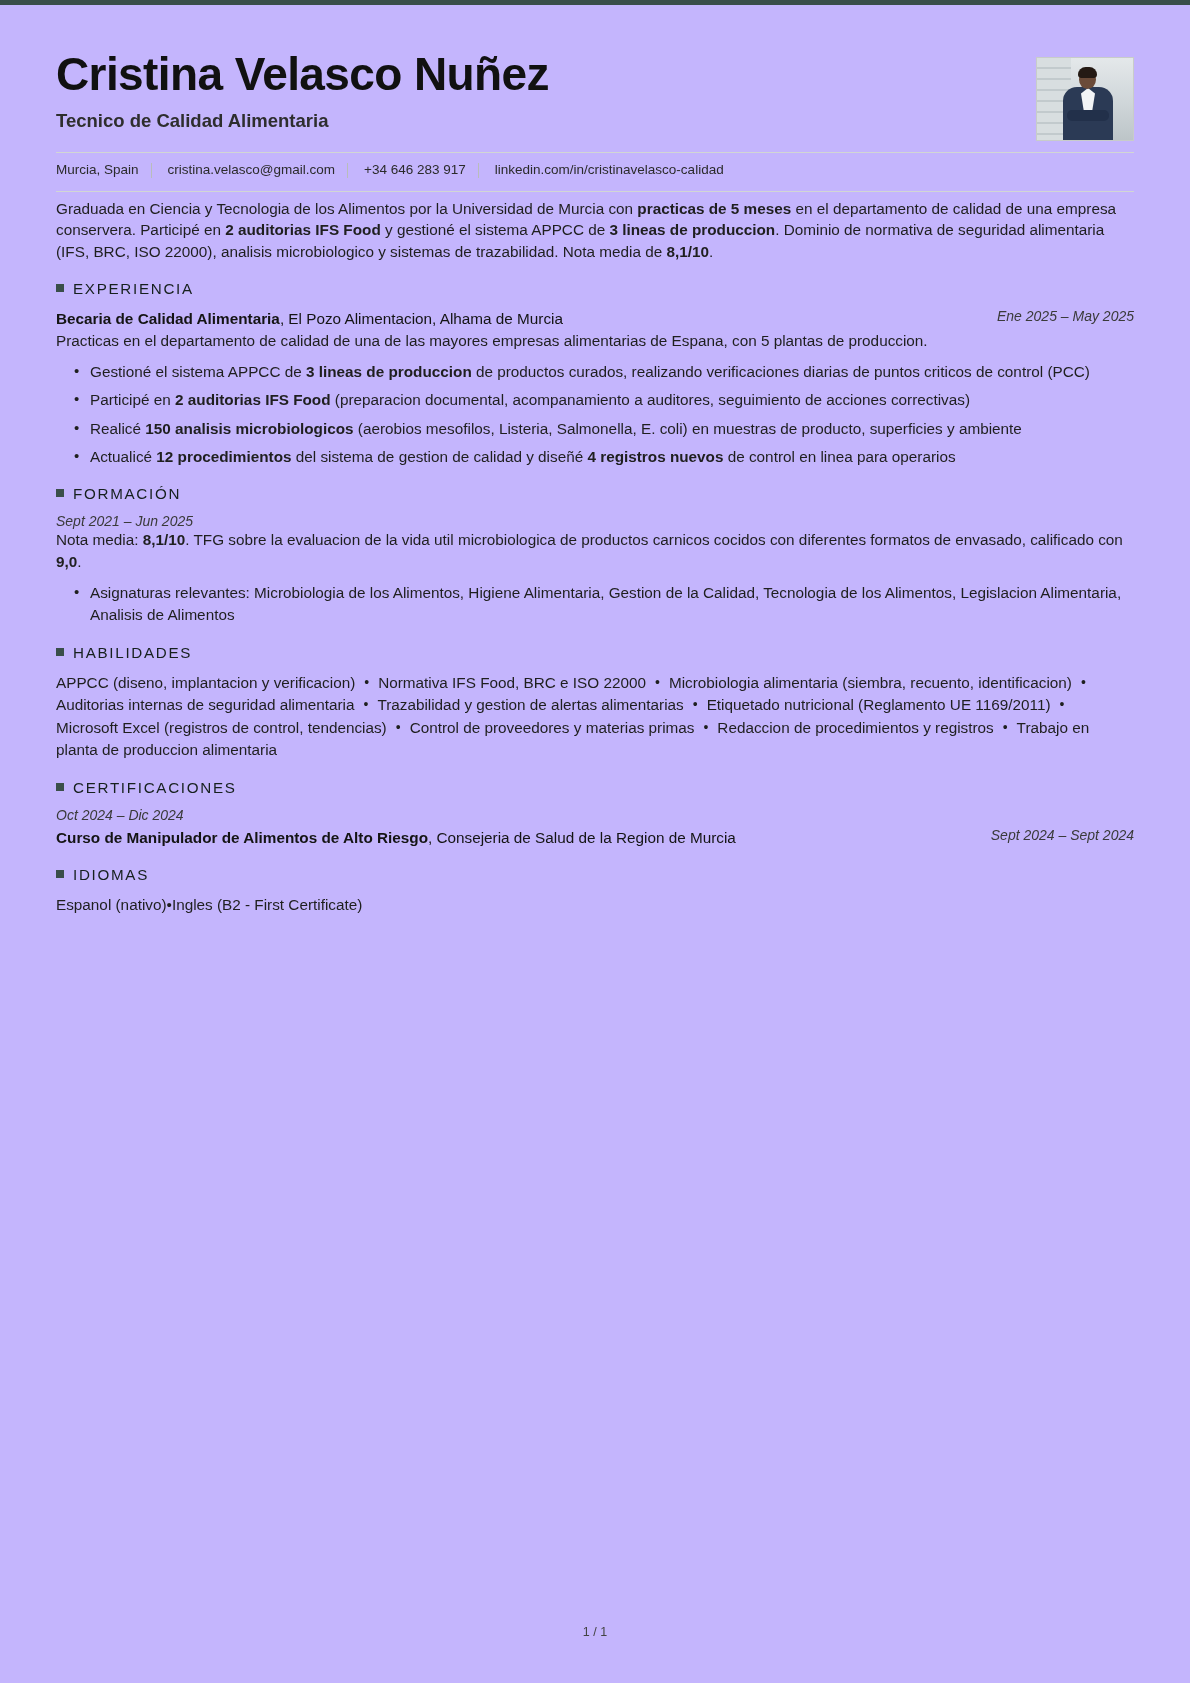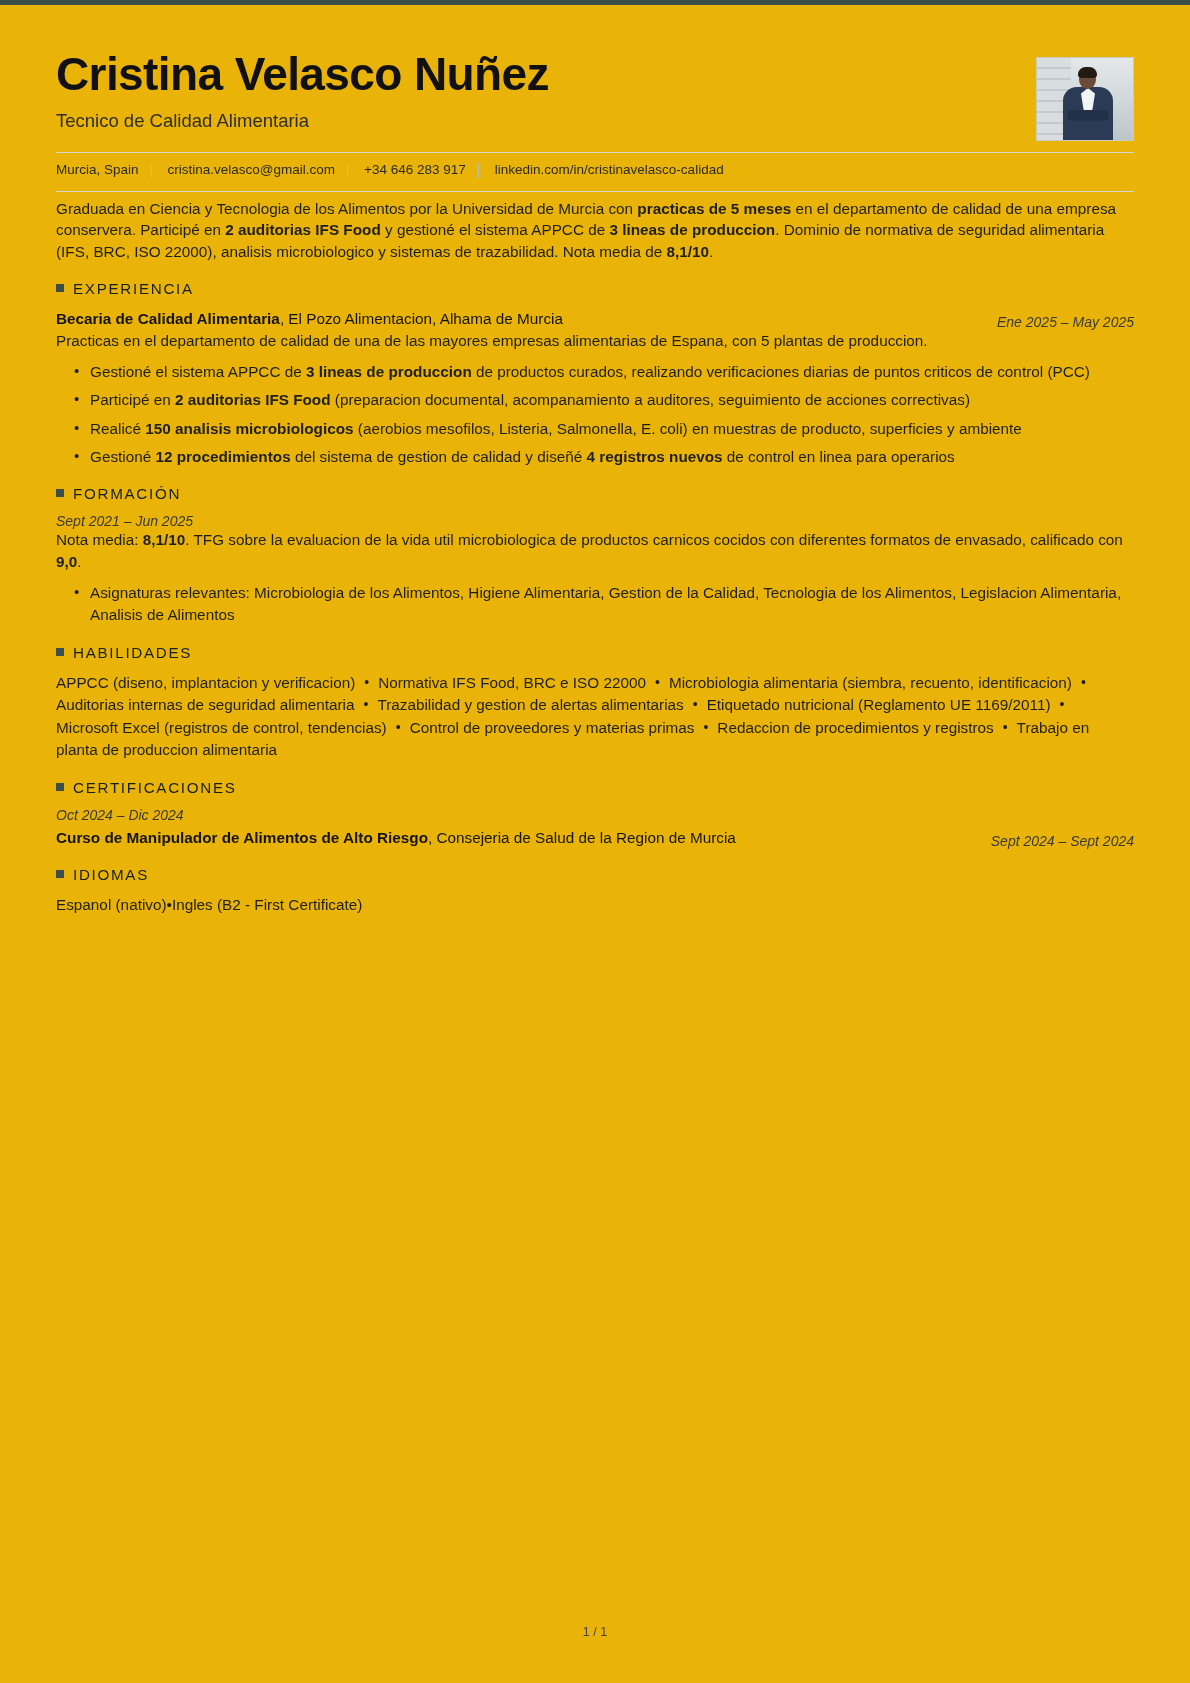--- a/index.html
+++ b/index.html
@@ -8,21 +8,21 @@
     background: #ffffff;
   }
   body {
     font-family: "Liberation Sans", sans-serif;
     color: #1a1a1a;
   }
   .page {
     position: relative;
     width: 1190px;
     height: 1683px;
-    background: #eab308;
+    background: #c4b5fd;
     box-sizing: border-box;
     overflow: hidden;
   }
   .topbar {
     position: absolute;
     top: 0; left: 0; right: 0;
     height: 5px;
     background: #3a4e4a;
   }
   .content {
@@ -43,21 +43,21 @@
   .name {
     font-size: 46px;
     font-weight: bold;
     letter-spacing: -0.6px;
     line-height: 1.08;
     margin: 0 0 10px 0;
     color: #111111;
   }
   .title {
     font-size: 18.5px;
-    font-weight: normal;
+    font-weight: bold;
     color: #2e2e2e;
     margin: 0 8px 16px 0;
     line-height: 1.2;
   }
   .photo {
     width: 96px;
     height: 82px;
     margin-top: 7px;
     flex: 0 0 auto;
     border: 1px solid #c8ccc9;
@@ -146,21 +146,21 @@
   .sec-sq {
     width: 8px; height: 8px;
     background: #3a4e4a;
     margin-right: 9px;
     flex: 0 0 auto;
   }
 
   .entry { margin-bottom: 2px; }
   .entry-row {
     display: flex;
-    align-items: flex-end;
+    align-items: flex-start;
     justify-content: space-between;
     gap: 20px;
   }
   .entry-title {
     font-size: 15.3px;
     line-height: 1.45;
     color: #141414;
     flex: 1 1 auto;
   }
   .entry-title b { font-weight: bold; }
@@ -274,21 +274,21 @@
           <div class="entry">
             <div class="entry-row">
               <div class="entry-title"><b>Becaria de Calidad Alimentaria</b><span>, El Pozo Alimentacion, Alhama de Murcia</span></div>
               <div class="entry-date">Ene 2025 – May 2025</div>
             </div>
             <div class="entry-desc">Practicas en el departamento de calidad de una de las mayores empresas alimentarias de Espana, con 5 plantas de produccion.</div>
             <ul class="bullets">
               <li><span>Gestioné el sistema APPCC de </span><b>3 lineas de produccion</b><span> de productos curados, realizando verificaciones diarias de puntos criticos de control (PCC)</span></li>
               <li><span>Participé en </span><b>2 auditorias IFS Food</b><span> (preparacion documental, acompanamiento a auditores, seguimiento de acciones correctivas)</span></li>
               <li><span>Realicé </span><b>150 analisis microbiologicos</b><span> (aerobios mesofilos, Listeria, Salmonella, E. coli) en muestras de producto, superficies y ambiente</span></li>
-              <li><span>Gestioné </span><b>12 procedimientos</b><span> del sistema de gestion de calidad y diseñé </span><b>4 registros nuevos</b><span> de control en linea para operarios</span></li>
+              <li><span>Actualicé </span><b>12 procedimientos</b><span> del sistema de gestion de calidad y diseñé </span><b>4 registros nuevos</b><span> de control en linea para operarios</span></li>
             </ul>
           </div>
         </div>
     </div>
 
     <div class="section">
       <div class="sec-head">
         <span class="sec-sq"></span>
         <span>FORMACIÓN</span>
       </div>

